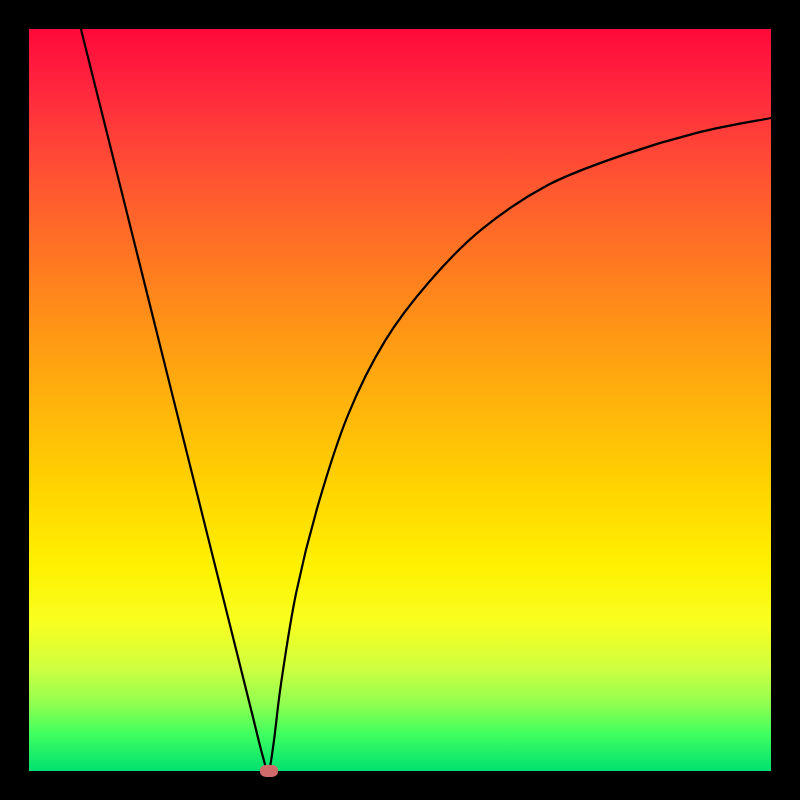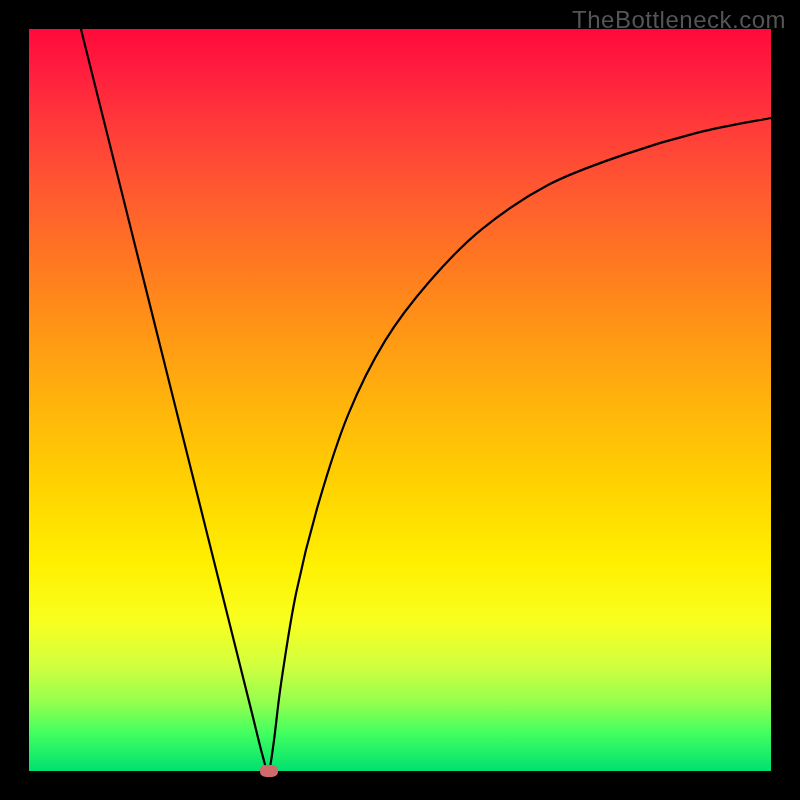--- a/index.html
+++ b/index.html
@@ -74,14 +74,13 @@
 <div class="frame">
   <div class="plot-area">
 
     <svg class="curve" viewBox="0 0 742 742" preserveAspectRatio="none">
       <path id="curve-path" fill="none" stroke="#000" stroke-width="2.2" stroke-linecap="round" stroke-linejoin="round" d="M 51.940000000000005 0 C 55.650000000000006 14.839999999999995, 65.54333333333334 54.4133333333333, 74.2 89.03999999999996 C 82.85666666666667 123.66666666666663, 93.98666666666668 168.18666666666667, 103.88000000000001 207.76 C 113.77333333333334 247.33333333333331, 123.66666666666667 286.90666666666664, 133.56 326.47999999999996 C 143.45333333333335 366.0533333333333, 154.58333333333334 410.5733333333333, 163.24 445.2 C 171.89666666666668 479.82666666666665, 178.07999999999998 504.56, 185.5 534.24 C 192.92000000000002 563.92, 201.57666666666668 598.5466666666666, 207.76000000000002 623.28 C 213.94333333333336 648.0133333333333, 218.27166666666668 665.3266666666666, 222.6 682.64 C 226.9283333333333 699.9533333333334, 230.88566666666665 717.2666666666667, 233.73 727.16 C 236.57433333333333 737.0533333333333, 237.81099999999998 744.4733333333334, 239.66599999999997 742 C 241.52099999999996 739.5266666666666, 242.75766666666667 727.1600000000001, 244.86 712.32 C 246.96233333333336 697.48, 248.57000000000002 677.6933333333334, 252.28000000000003 652.96 C 255.99000000000004 628.2266666666667, 260.93666666666667 593.6000000000001, 267.12 563.9200000000001 C 273.30333333333334 534.24, 280.72333333333336 504.56, 289.38 474.88 C 298.03666666666663 445.2, 307.93 413.0466666666667, 319.06 385.84000000000003 C 330.19 358.6333333333334, 342.5566666666666 333.90000000000003, 356.15999999999997 311.64000000000004 C 369.7633333333333 289.38000000000005, 384.60333333333335 270.83, 400.68 252.27999999999997 C 416.75666666666666 233.72999999999996, 432.83333333333337 216.4166666666667, 452.62 200.34000000000003 C 472.40666666666664 184.26333333333335, 495.9033333333333 168.1866666666666, 519.4 155.81999999999994 C 542.8966666666666 143.45333333333326, 568.8666666666667 134.79666666666665, 593.6 126.13999999999999 C 618.3333333333334 117.48333333333333, 643.0666666666667 110.06333333333333, 667.8000000000001 103.88 C 692.5333333333334 97.69666666666666, 729.6333333333333 91.5133333333333, 742 89.03999999999996"></path>
     </svg>
 
     <div class="marker" id="min-marker" style="left: 239.666px; top: 742px;"></div>
   </div>
 
-  <div class="watermark">TheBottleneck.com</div>
 </div>
 
 </body></html>

